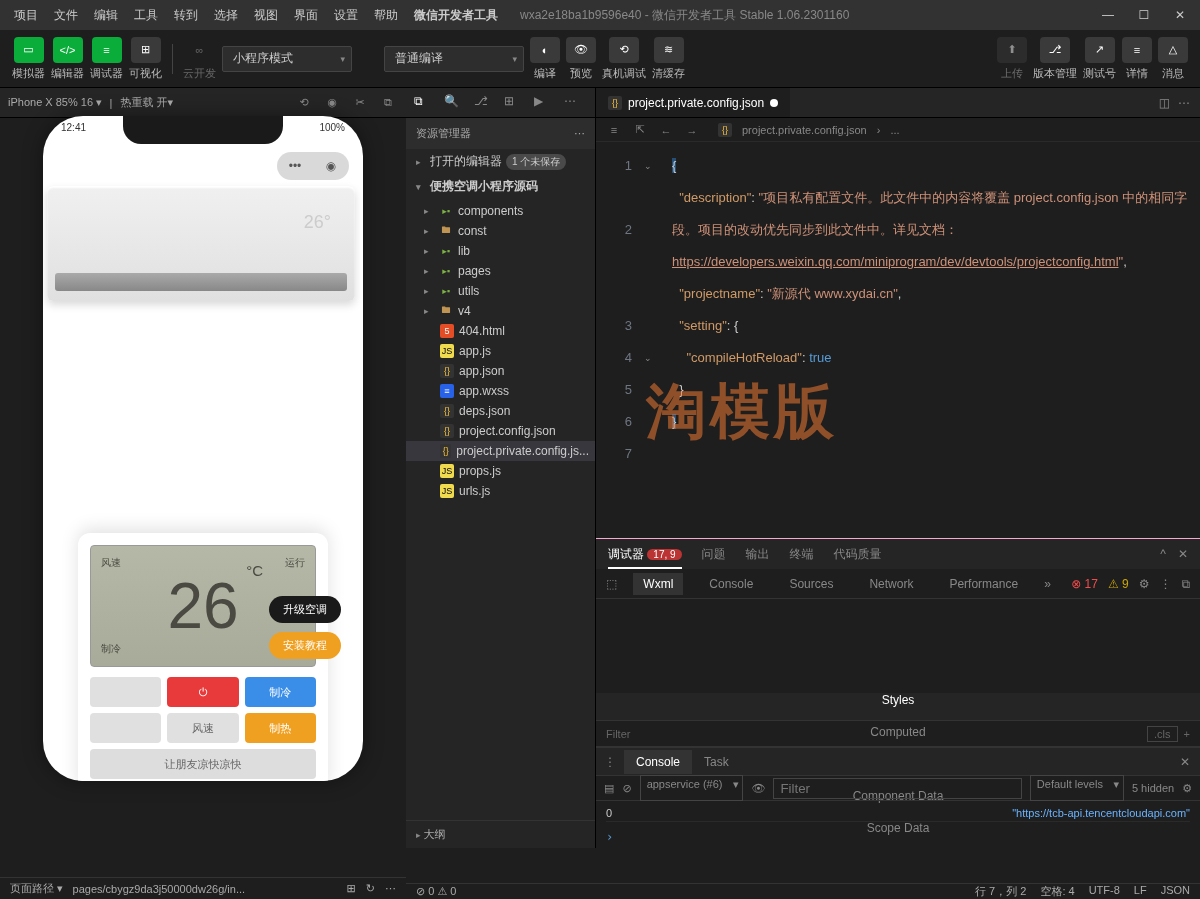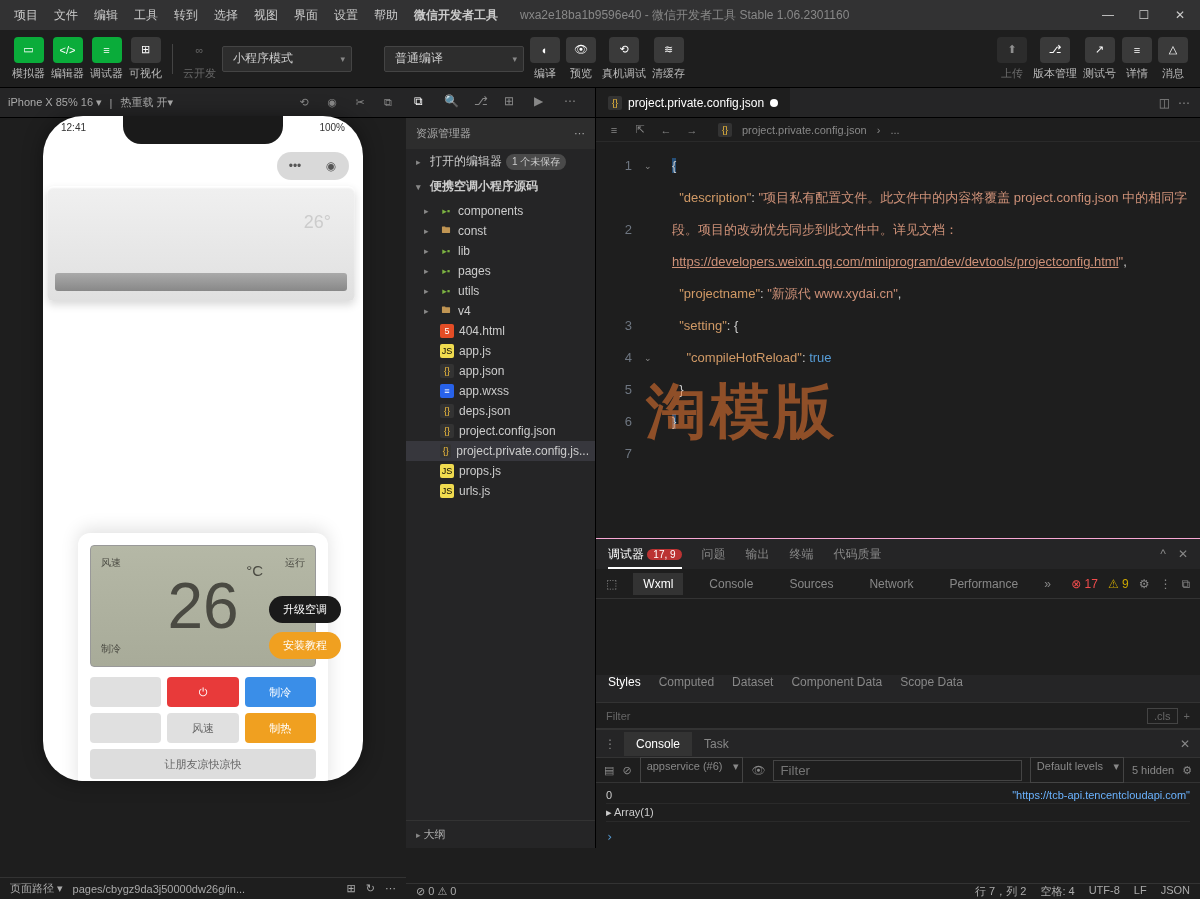--- a/index.html
+++ b/index.html
@@ -90,21 +90,21 @@
 .dbg-tab.active{color:#fff;position:relative;}
 .dbg-tab.active::after{content:"";position:absolute;bottom:-6px;left:0;right:0;height:2px;background:#fff;}
 .dbg-badge{background:#b33;padding:0 6px;border-radius:8px;font-size:10px;color:#fff;}
 .dbg-close{margin-left:auto;display:flex;gap:12px;}
 .devtools-row{height:30px;display:flex;align-items:center;padding:0 10px;gap:16px;background:#1e1e1e;border-bottom:1px solid #333;font-size:12px;color:#888;}
 .devtools-row .tab.active{color:#fff;background:#333;padding:4px 10px;}
 .devtools-row .tab{padding:4px 10px;}
 .devtools-row .right{margin-left:auto;display:flex;align-items:center;gap:10px;}
 .err-ico{color:#f14c4c;}
 .warn-ico{color:#cca700;}
-.styles-row{height:28px;display:flex;align-items:flex-start;padding:0 12px;gap:18px;font-size:12px;color:#888;background:#252526;border-bottom:1px solid #333;}
+.styles-row{height:28px;display:flex;align-items:center;padding:0 12px;gap:18px;font-size:12px;color:#888;background:#252526;border-bottom:1px solid #333;flex-direction:column;}
 .styles-row .active{color:#fff;}
 .filter-row{height:26px;display:flex;align-items:center;padding:0 10px;font-size:11px;color:#666;border-bottom:1px solid #333;}
 .filter-row .cls{margin-left:auto;border:1px solid #444;padding:1px 6px;}
 .cons-tabs{height:28px;display:flex;align-items:center;background:#252526;border-top:1px solid #333;font-size:12px;color:#888;}
 .cons-tabs .ctab{padding:5px 12px;}
 .cons-tabs .ctab.active{background:#333;color:#fff;}
 .cons-tabs .x{margin-left:auto;padding:0 10px;}
 .cons-filter{height:26px;display:flex;align-items:center;padding:0 8px;gap:8px;font-size:11px;color:#888;border-top:1px solid #333;border-bottom:1px solid #333;}
 .cons-filter .dd{border:1px solid #444;padding:2px 20px 10px 6px;position:relative;}
 .cons-filter .dd::after{content:"▾";position:absolute;right:4px;}
@@ -435,21 +435,20 @@
         <span>⊘</span>
         <span class="dd">appservice (#6)</span>
         <span>👁</span>
         <input placeholder="Filter" style="">
         <span class="dd">Default levels</span>
         <span>5 hidden</span>
         <span>⚙</span>
       </div>
       <div class="cons-out">
         <div class="row"><span>0</span><span class="link">"https://tcb-api.tencentcloudapi.com"</span></div>
-        <div class="row"><span>▸ Array(1)</span></div>
       </div>
       <div class="cons-prompt">›</div>
     </div>
   </div>
 </div>
 
 <div class="sim-footer">
   <span>页面路径 ▾</span>
   <span style="flex:1;overflow:hidden;text-overflow:ellipsis;white-space:nowrap;">pages/cbygz9da3j50000dw26g/in...</span>
   <span>⊞</span>

